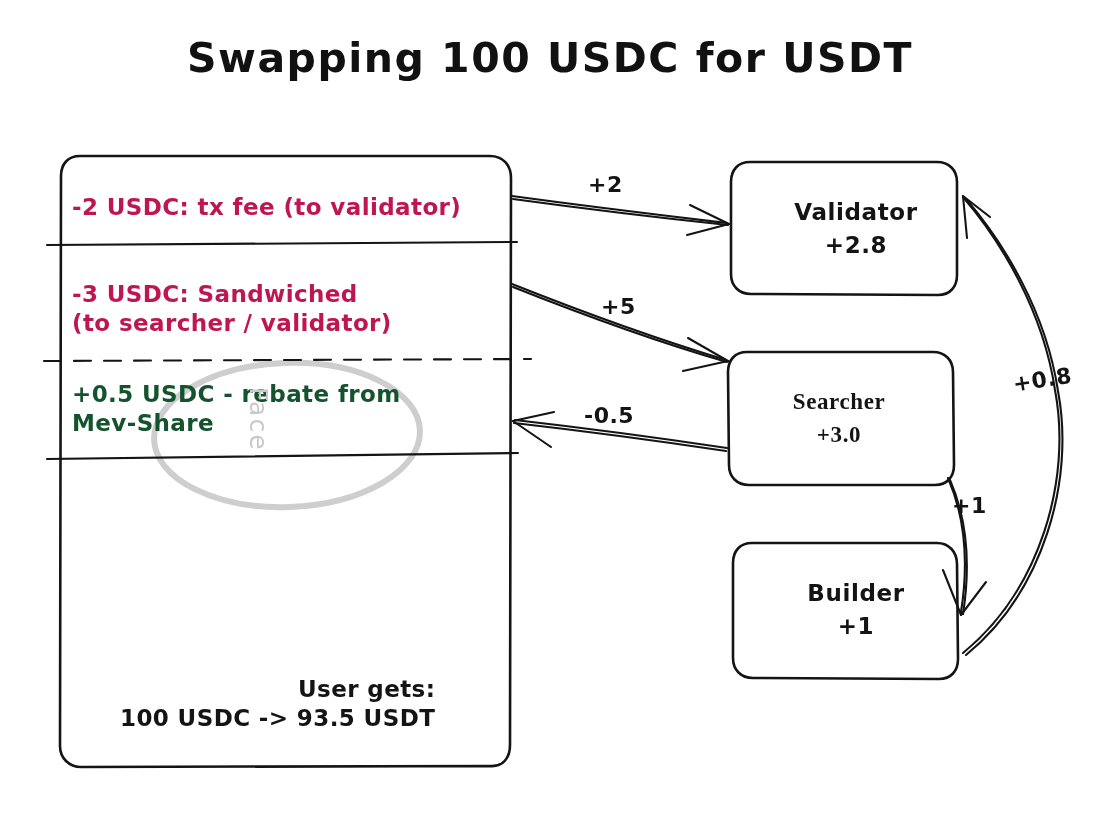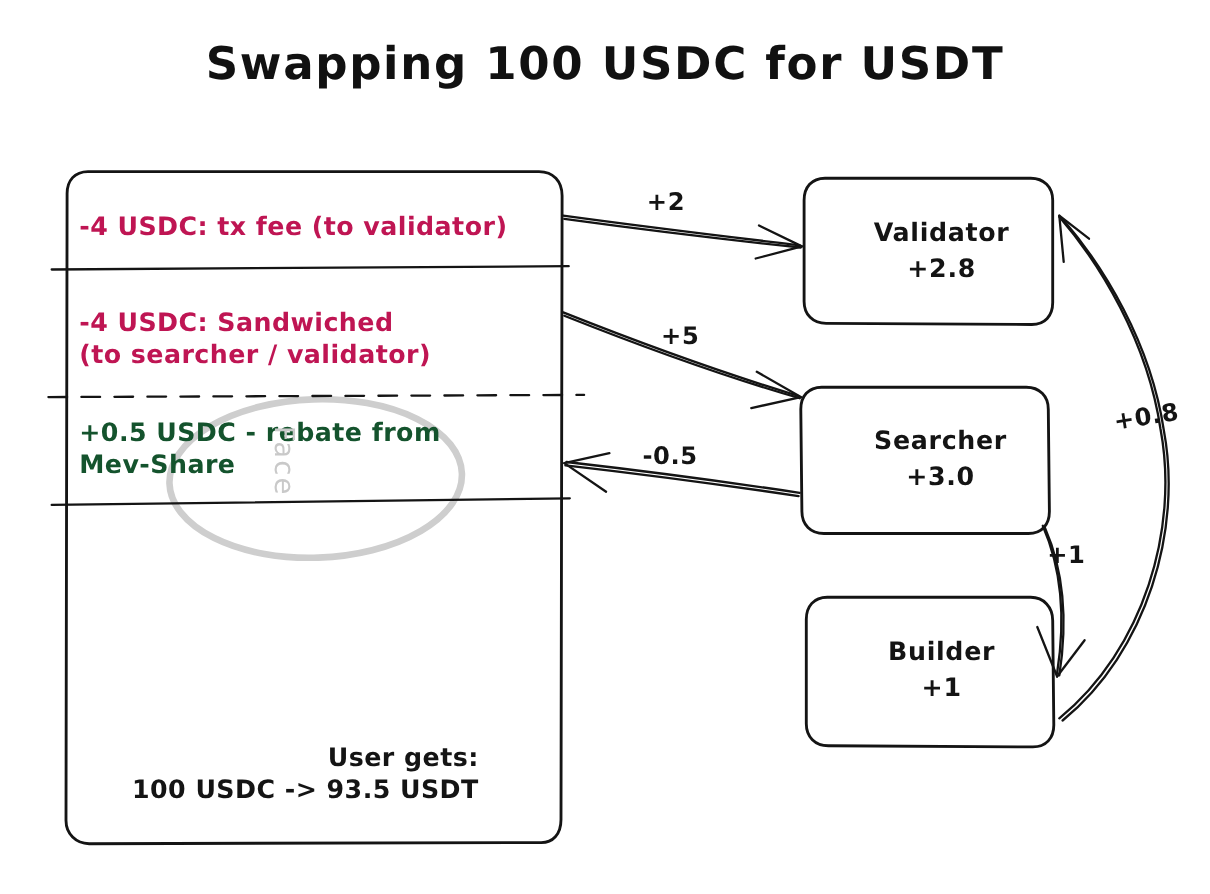--- a/index.html
+++ b/index.html
@@ -71,21 +71,21 @@
     position: absolute;
     text-align: center;
     font-size: 23px;
     font-weight: 600;
     letter-spacing: 0.6px;
     color: #141414;
     line-height: 1.45;
     padding-left: 12px;
   }
   #node-validator-label { left: 733px; top: 186px; width: 222px; }
-  #node-searcher-label  { left: 732px; top: 375px; width: 222px; }
+  #node-searcher-label  { left: 716px; top: 375px; width: 222px; font-family: Liberation Serif, serif; }
   #node-builder-label   { left: 733px; top: 567px; width: 222px; }
 
   
   .edge-label {
     position: absolute;
     font-size: 22px;
     font-weight: 700;
     letter-spacing: 0.5px;
     color: #141414;
   }
@@ -187,23 +187,23 @@
       <path class="stroke-thin" d="M 963 643 C 1040 580 1072 470 1055 380 C 1043 300 1000 230 963 187"></path>
       <path class="stroke-thin" d="M 966 645 C 1043 582 1075 471 1058 381 C 1046 301 1003 232 966 189"></path>
       <path class="stroke-thin" d="M 963 186 L 967 228"></path>
       <path class="stroke-thin" d="M 963 186 L 990 207"></path>
     </g>
 
   </svg>
 
   <div class="txt hand" id="title">Swapping 100 USDC for USDT</div>
 
-  <div class="txt hand row-text red" id="row1">-4 USDC: tx fee (to validator)</div>
-
-  <div class="txt hand row-text red" id="row2">-4 USDC: Sandwiched
+  <div class="txt hand row-text red" id="row1">-2 USDC: tx fee (to validator)</div>
+
+  <div class="txt hand row-text red" id="row2">-3 USDC: Sandwiched
 (to searcher / validator)</div>
 
   <div class="txt hand row-text green" id="row3">+0.5 USDC - rebate from
 Mev-Share</div>
 
   <div class="txt hand row-text black" id="usergets">User gets:
 100 USDC -&gt; 93.5 USDT</div>
 
   <div class="node-label hand" id="node-validator-label">
     <div>Validator</div>

